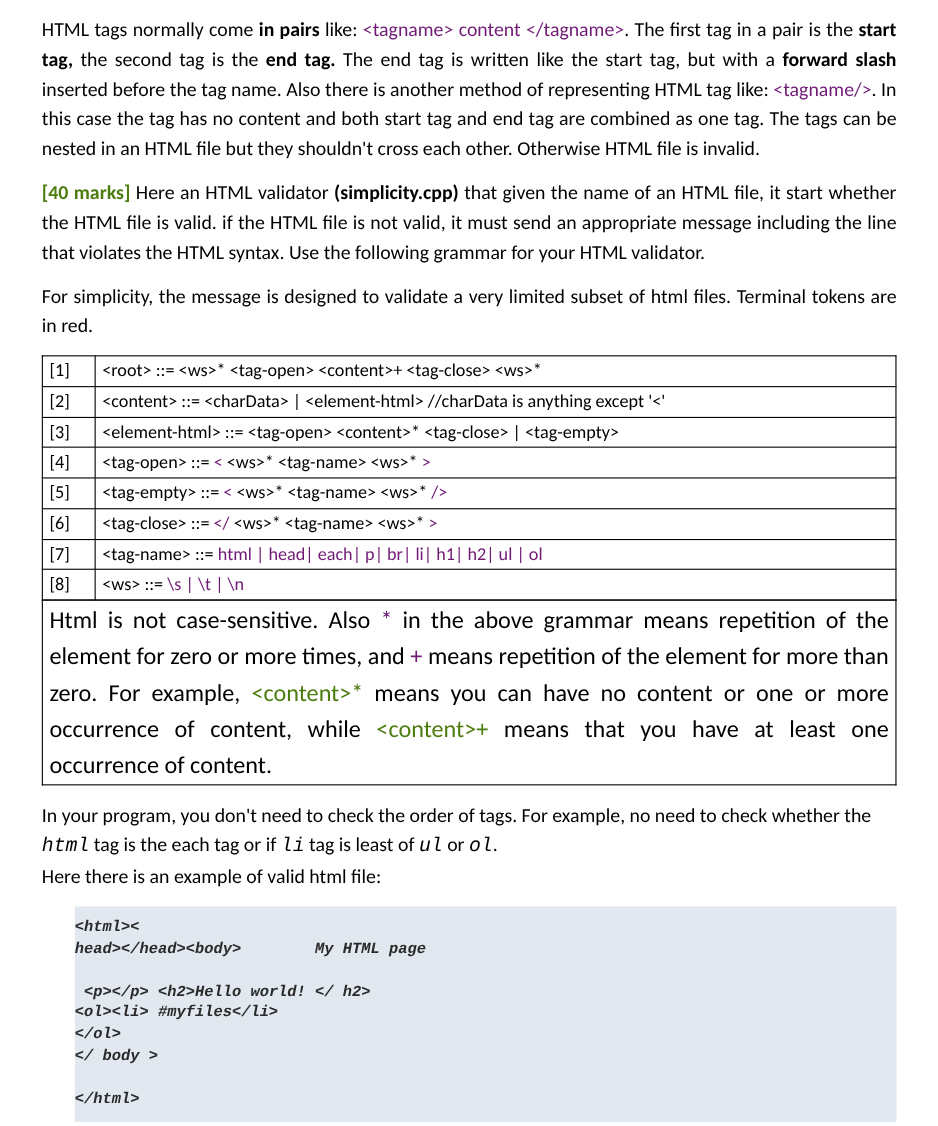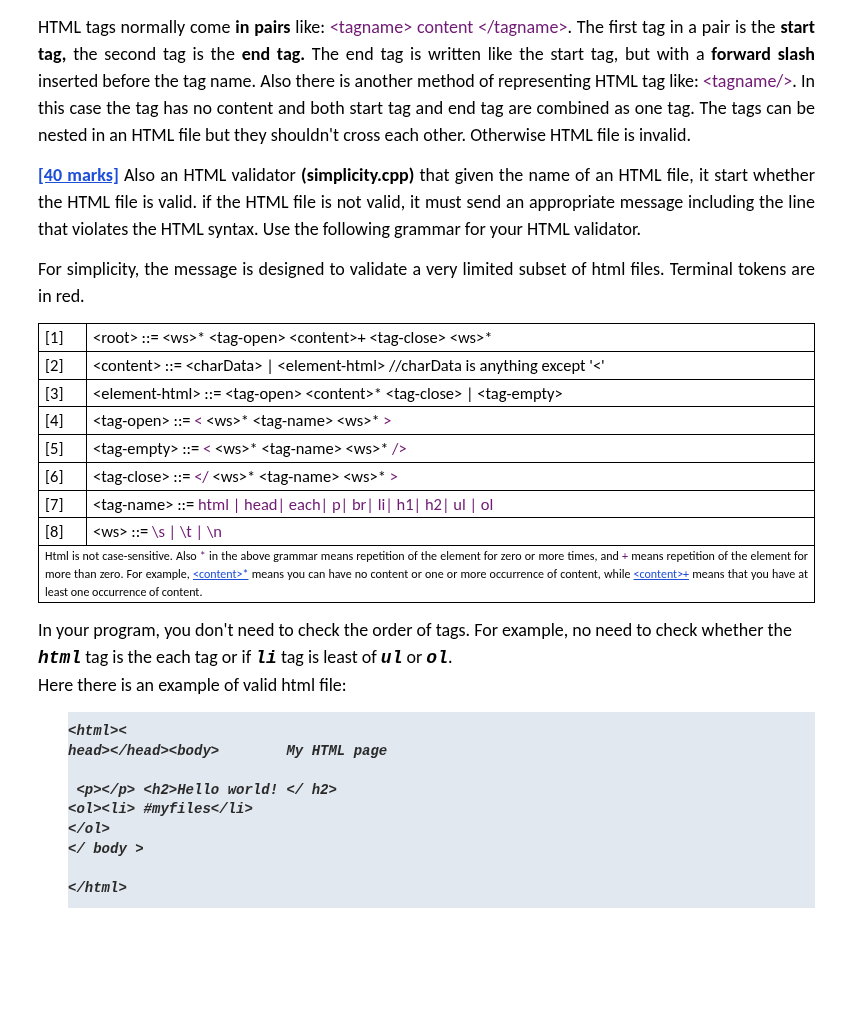--- a/index.html
+++ b/index.html
@@ -8,62 +8,62 @@
       font-size: 18px;
       line-height: 1.5;
       color: #000;
       background: #fff;
       padding: 14px 38px 18px 38px;
       width: 853px;
     }
     p { margin-bottom: 13px; text-align: justify; }
     .bold { font-weight: bold; }
     .red { color: #701a75; }
-    .blue { color: #1d4ed8; text-decoration: underline; }
+    .blue { color: #4d7c0f; }
     table.grammar {
       border-collapse: collapse;
       width: 100%;
       margin: 6px 0 10px 0;
       font-size: 16.5px;
     }
     table.grammar td {
       border: 1px solid #000;
       padding: 1px 6px;
       vertical-align: top;
     }
     table.grammar td.num { width: 48px; }
-    .italic-code { font-family: 'Consolas','Courier New',monospace; font-style: italic; font-weight: bold; }
+    .italic-code { font-family: 'Consolas','Courier New',monospace; font-style: italic; }
     pre.codeblock {
       background: #e2e8f0;
       font-family: 'Consolas','Courier New',monospace;
       font-style: italic;
       font-weight: bold;
       font-size: 14px;
       padding: 10px 0;
       margin: 6px 0 0 30px;
       white-space: pre-wrap;
       line-height: 1.4;
       color: #2a2a2a;
     }
     .note-row td {
       border: 1px solid #000;
       padding: 3px 6px;
-      font-size: 12px;
+      font-size: 22px;
       text-align: justify;
     }
   </style>
 </head>
 <body>
 
 <p>
   <span>HTML tags normally come </span><span class="bold">in pairs</span><span> like: </span><span class="red">&lt;tagname&gt; content &lt;/tagname&gt;</span><span>. The first tag in a pair is the </span><span class="bold">start tag,</span><span> the second tag is the </span><span class="bold">end tag.</span><span> The end tag is written like the start tag, but with a </span><span class="bold">forward slash</span><span> inserted before the tag name. Also there is another method of representing HTML tag like: </span><span class="red">&lt;tagname/&gt;</span><span>. In this case the tag has no content and both start tag and end tag are combined as one tag. The tags can be nested in an HTML file but they shouldn't cross each other. Otherwise HTML file is invalid.</span>
 </p>
 
 <p>
-  <span class="blue bold">[40 marks]</span><span> Also an HTML validator </span><span class="bold">(simplicity.cpp)</span><span> that given the name of an HTML file, it start whether the HTML file is valid. if the HTML file is not valid, it must send an appropriate message including the line that violates the HTML syntax. Use the following grammar for your HTML validator.</span>
+  <span class="blue bold">[40 marks]</span><span> Here an HTML validator </span><span class="bold">(simplicity.cpp)</span><span> that given the name of an HTML file, it start whether the HTML file is valid. if the HTML file is not valid, it must send an appropriate message including the line that violates the HTML syntax. Use the following grammar for your HTML validator.</span>
 </p>
 
 <p>For simplicity, the message is designed to validate a very limited subset of html files. Terminal tokens are in red.</p>
 
 <table class="grammar">
   <tbody id="grammar-body">
       <tr>
         <td class="num">[1]</td>
         <td><span>&lt;root&gt;</span><span> ::= </span><span>&lt;ws&gt;* </span><span> &lt;tag-open&gt;  &lt;content&gt;+  &lt;tag-close&gt;  </span><span>&lt;ws&gt;*</span></td>
       </tr>

